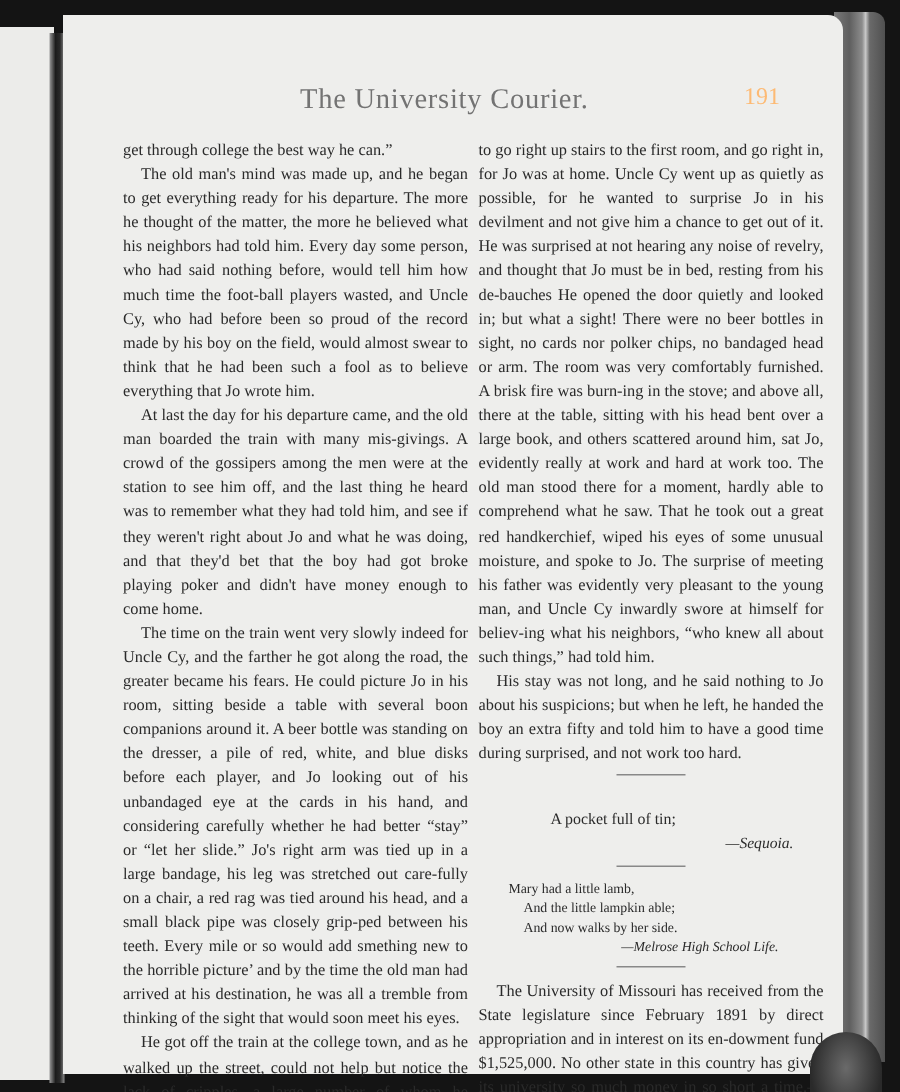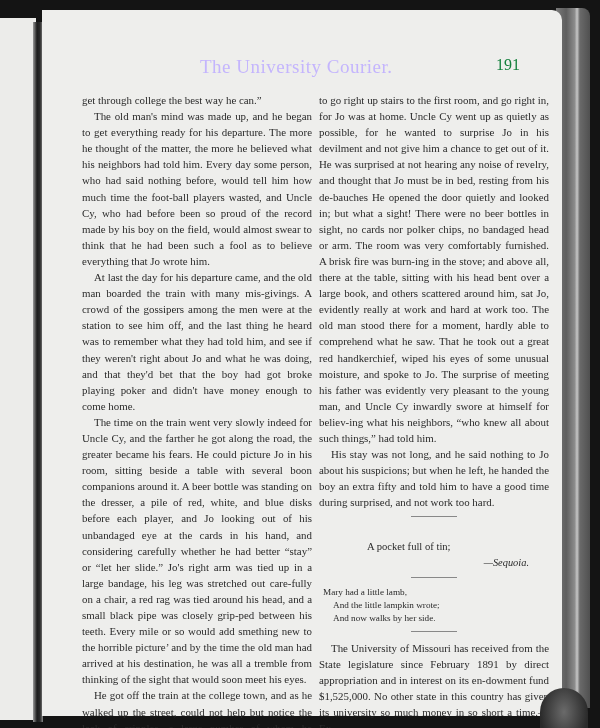--- a/index.html
+++ b/index.html
@@ -29,44 +29,44 @@
   .thumb {
     position:absolute; left:540px; top:688px; width:48px; height:60px;
     background:radial-gradient(ellipse at 50% 40%,#6a6a6a,#2a2a2a 70%);
     border-radius:24px 24px 0 0;
   }
   .header {
     position:absolute; left:200px; top:56px; width:320px; height:26px;
   }
   .running-title {
     position:absolute; left:0; top:0;
-    font-size:19px; letter-spacing:0.5px; color:#c4b5fd;
+    font-size:19px; letter-spacing:0.5px; color:#737373;
   }
   .page-number {
-    position:absolute; right:0; top:0; font-size:16px; color:#15803d;
+    position:absolute; right:0; top:0; font-size:16px; color:#fdba74;
   }
   .col {
     position:absolute; top:92px; width:230px;
     font-size:10.9px; line-height:16.1px; color:#2a2a2a;
     text-align:justify;
   }
   .col-left { left:82px; }
   .col-right { left:319px; width:230px; }
   .col p { margin:0; text-indent:12px; }
   .col p.noindent { text-indent:0; }
   .rule {
     width:46px; height:1px; background:#888; margin:6px auto 8px auto;
   }
   .poem { margin:2px 0 0 36px; font-size:10.6px; line-height:15.4px; }
   .poem .line { display:block; }
   .poem .indent { padding-left:12px;margin-top:22px; }
   .attribution {
     text-align:right; font-style:italic; font-size:10.4px; margin-right:20px;
   }
-  .poem2 { margin:0 0 0 4px; font-size:9.2px; line-height:13px; }
+  .poem2 { margin:0 0 0 20px; font-size:9.2px; line-height:13px; }
   .poem2 .line { display:block; }
   .poem2 .indent { padding-left:10px; }
   .attribution2 { text-align:right; font-style:italic; font-size:9.2px; line-height:13px; margin-right:30px; }
   .note { margin-top:6px; }
 </style>
 </head>
 <body>
 
 <div class="left-page"></div>
 <div class="gutter"></div>
@@ -96,22 +96,23 @@
 
   <div class="poem">
     <span class="line indent">A pocket full of tin;</span>
   </div>
   <div class="attribution">—Sequoia.</div>
 
   <div class="rule"></div>
 
   <div class="poem2">
     <span class="line">Mary had a little lamb,</span>
-    <span class="line indent">And the little lampkin wrote;</span>
+    <span class="line indent">And the little lampkin able;</span>
     <span class="line indent">And now walks by her side.</span>
   </div>
+  <div class="attribution2">—Melrose High School Life.</div>
 
   <div class="rule"></div>
 
   <p class="note">The University of Missouri has received from the State legislature since February 1891 by direct appropriation and in interest on its en-dowment fund $1,525,000. No other state in this country has given its university so much money in so short a time.—Ex.</p>
 </div>
 
 <div class="thumb"></div>
 
 </body></html>

